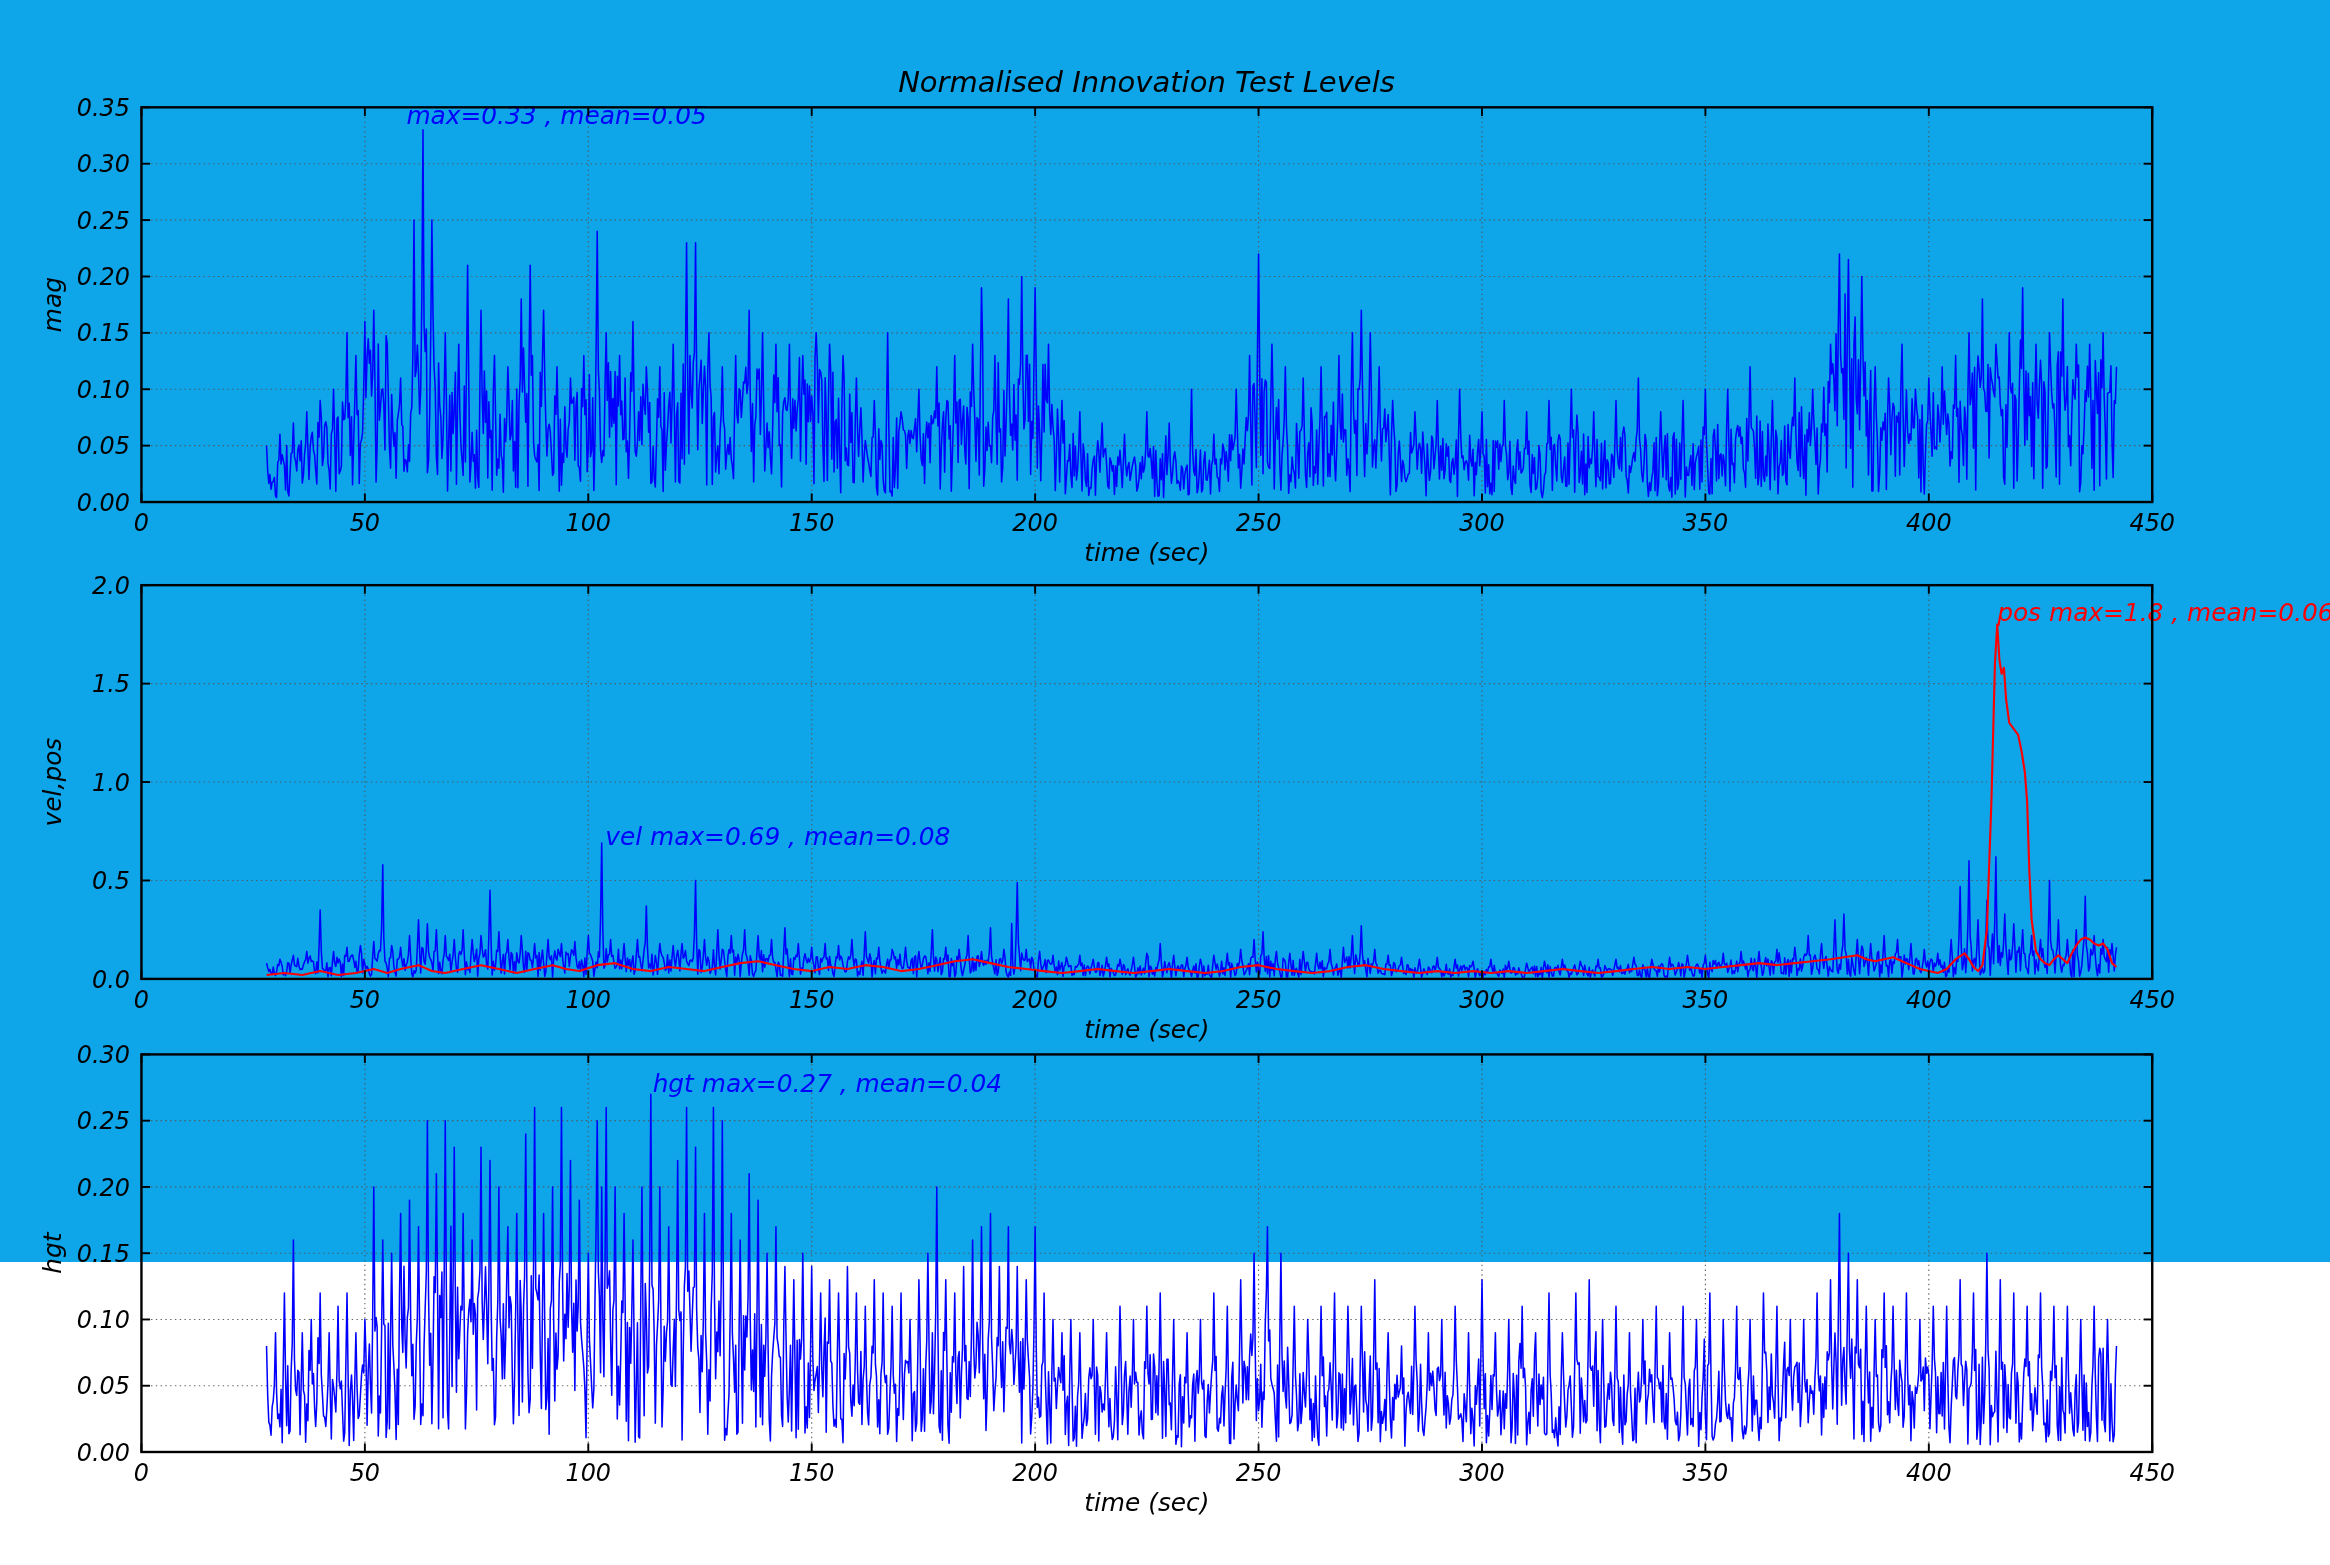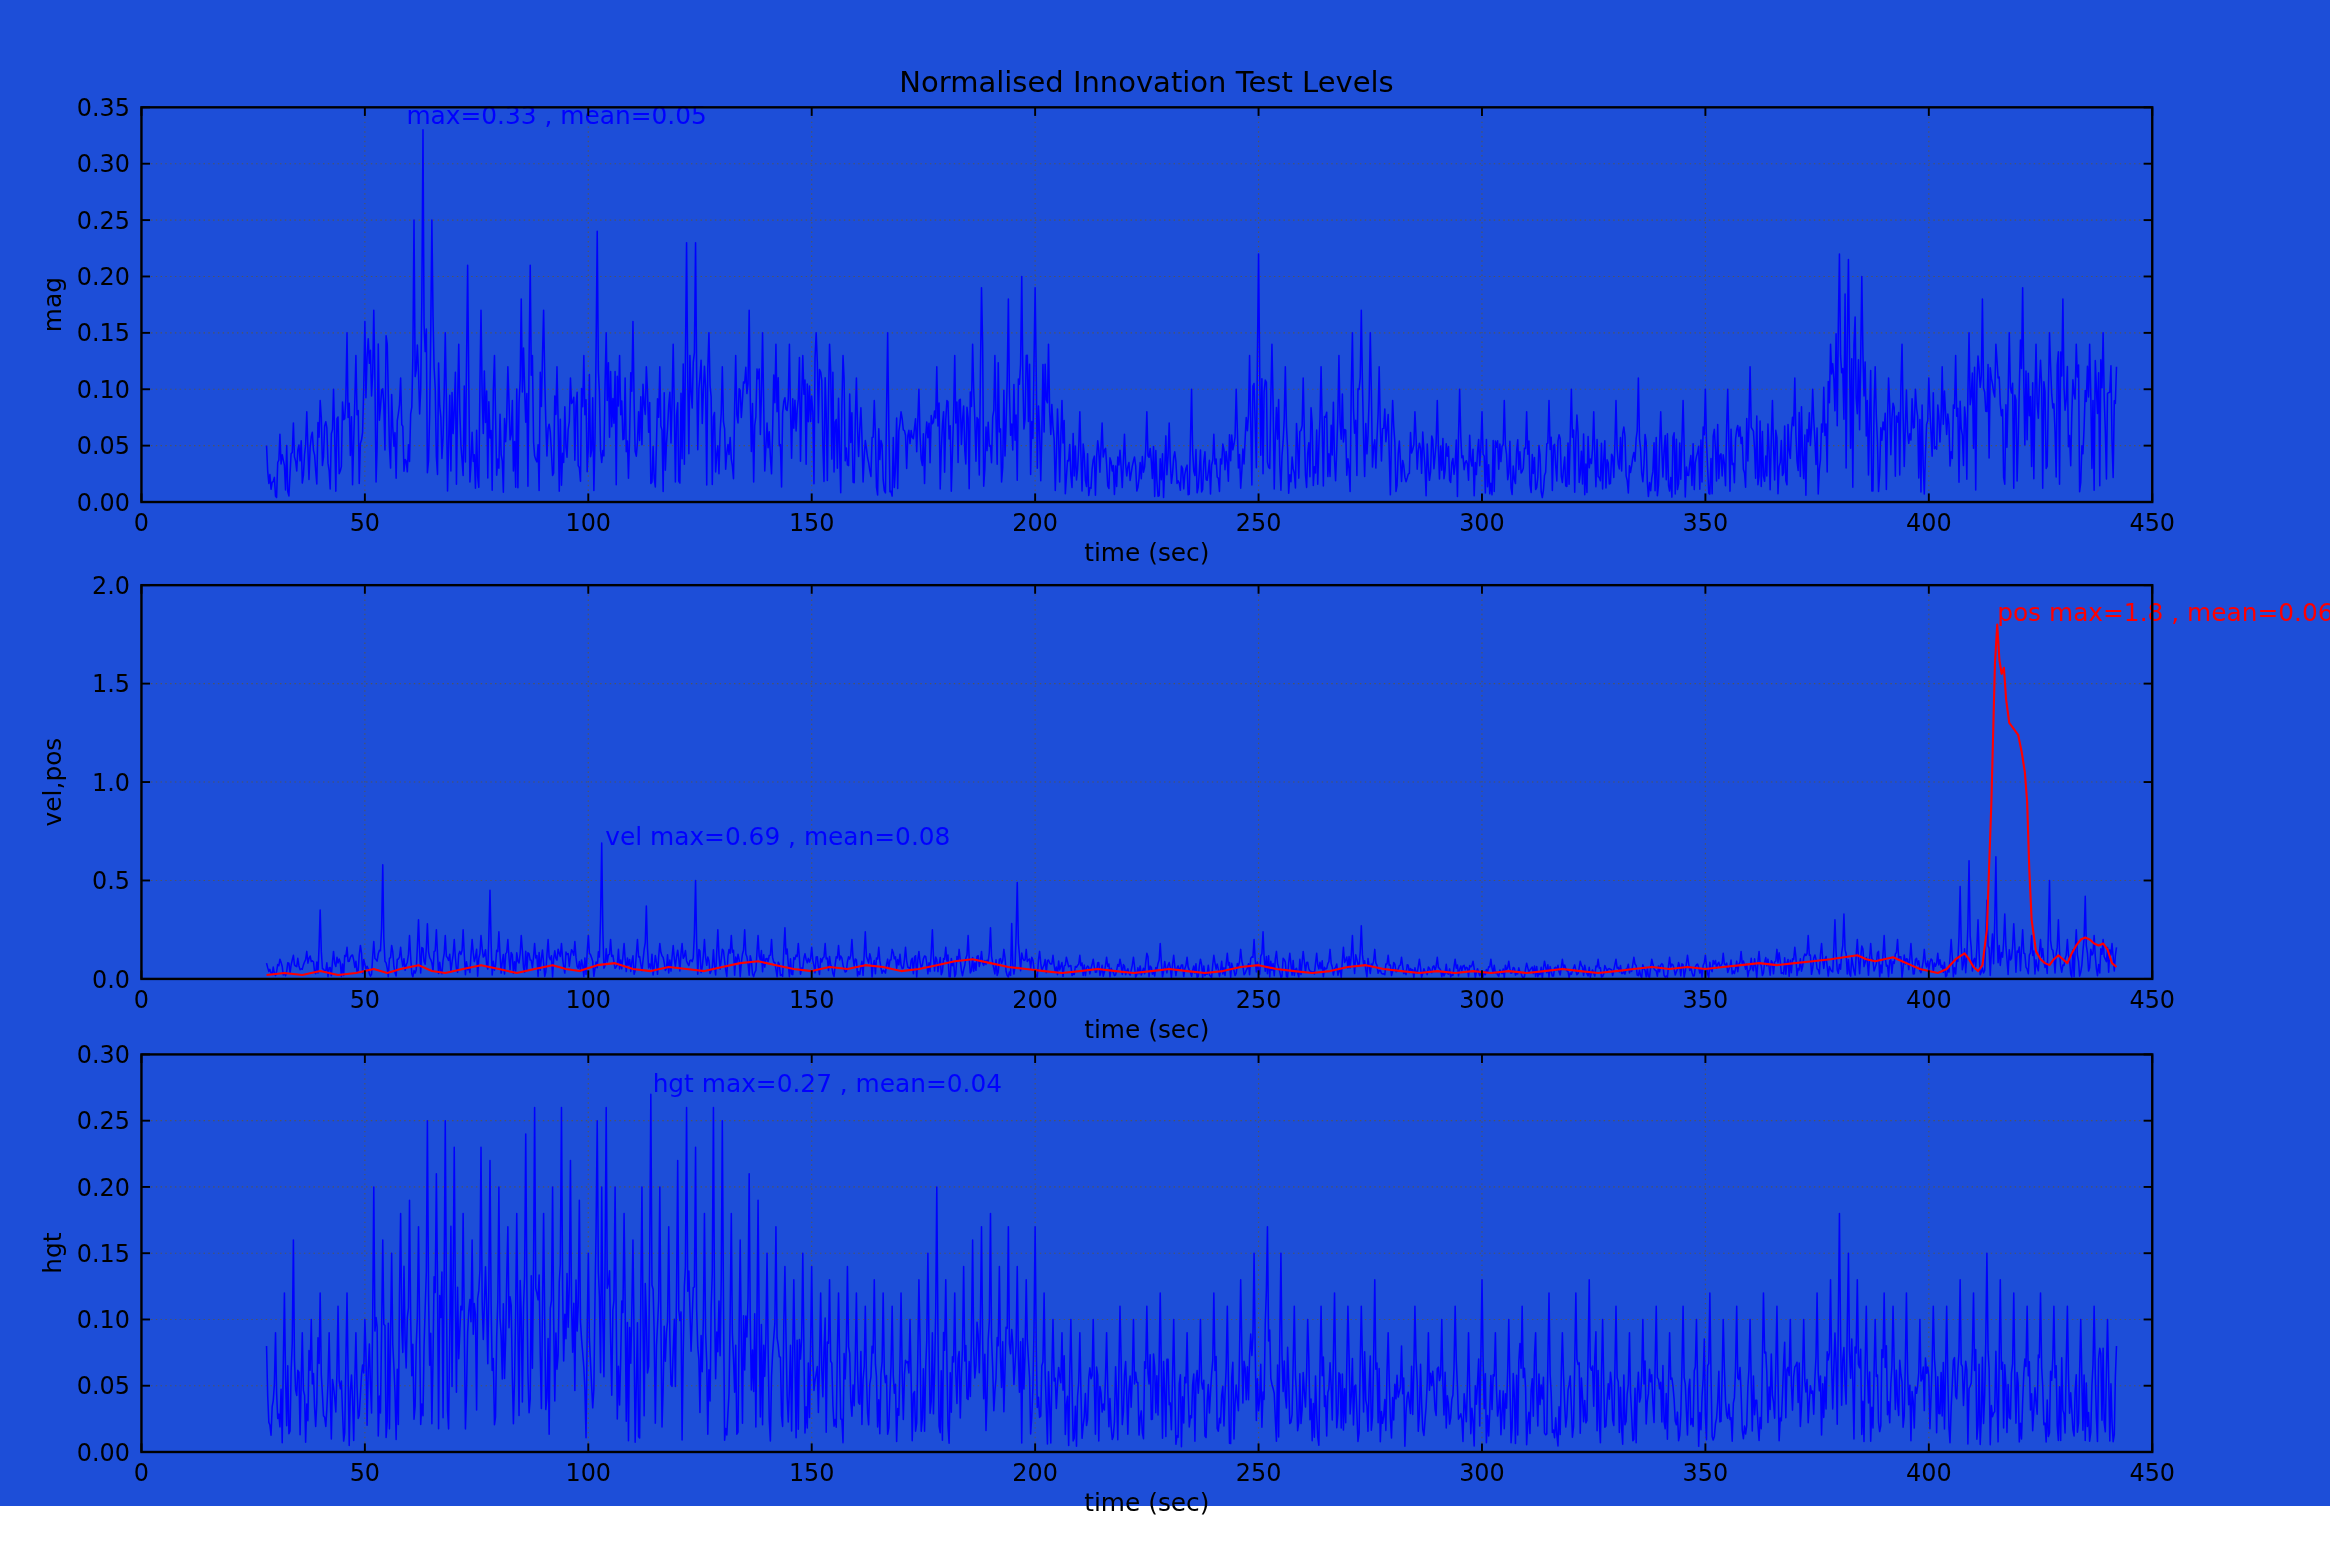--- a/index.html
+++ b/index.html
@@ -1,18 +1,18 @@
 <!DOCTYPE html>
 <html><head>
 <meta charset="utf-8">
 <style>
   html,body{margin:0;padding:0;background:#ffffff;}
   body{width:2330px;height:1566px;overflow:hidden;
        font-family:"DejaVu Sans","Liberation Sans",sans-serif;}
-  .figure{position:relative;width:2330px;height:1506px;background:#1d4ed8;}
+  .figure{position:relative;width:2330px;height:1262px;background:#0ea5e9;font-style:italic;}
   .fig-title{
     position:absolute;left:141px;top:65px;width:2011px;height:34px;
     text-align:center;font-size:29px;color:#000000;line-height:34px;
   }
   svg{position:absolute;left:0;top:0;}
   text{font-family:"DejaVu Sans","Liberation Sans",sans-serif;}
 </style>
 </head>
 <body>
 

